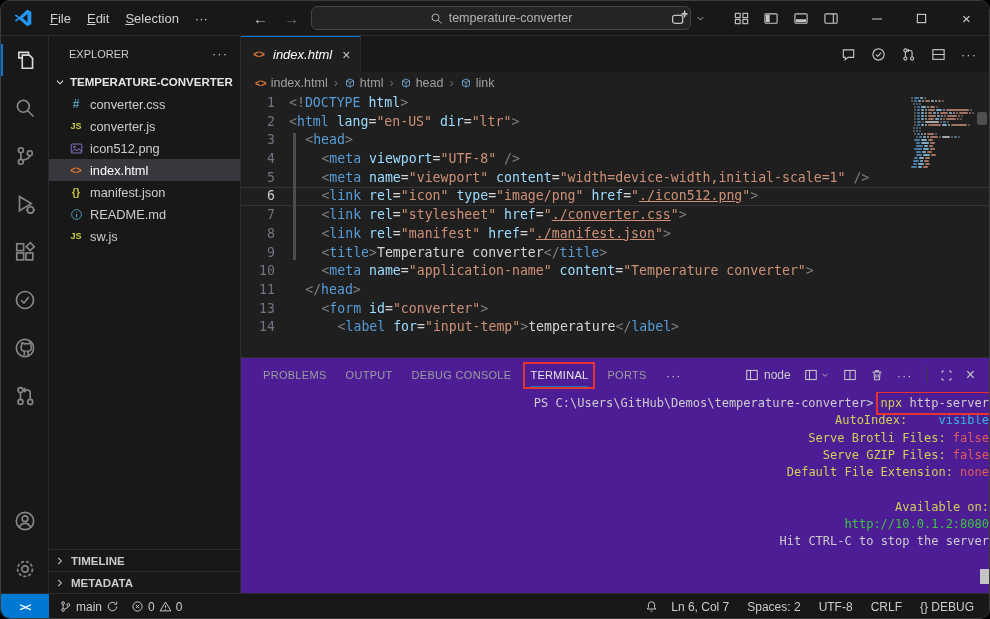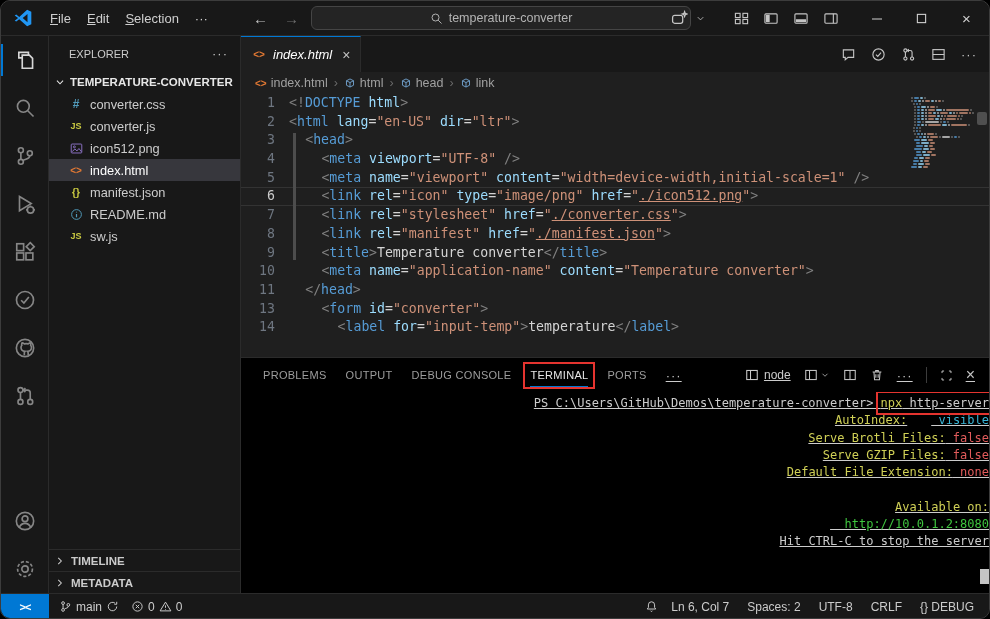--- a/index.html
+++ b/index.html
@@ -66,21 +66,21 @@
   .ind.guide{ border-left:1px solid #3a3a3a; }
   .tk-p{ color:#808080; } .tk-t{ color:#569cd6; } .tk-a{ color:#9cdcfe; } .tk-o{ color:#d4d4d4; }
   .tk-s{ color:#ce9178; } .tk-u{ color:#ce9178; text-decoration:underline; } .tk-x{ color:#d4d4d4; }
   .gitbar{ position:absolute; width:3px; background:#4d4d4d; left:52px; }
   .minimap{ position:absolute; top:3px; right:16px; width:62px; height:100%; }
   .mm-seg{ position:absolute; height:2px; border-radius:1px; }
   .scrollbar{ position:absolute; right:0; top:0; width:14px; height:100%; }
   .sb-thumb{ position:absolute; left:2px; width:10px; background:#4f4f4f; border-radius:2px; }
 
   
-  .panel{ height:236px; background:#000000; border-top:1px solid #2b2b2b; display:flex; flex-direction:column;text-decoration:underline; }
+  .panel{ height:236px; background:#4c1d95; border-top:1px solid #2b2b2b; display:flex; flex-direction:column; }
   .panel-tabbar{ height:34px; display:flex; align-items:center; padding-left:22px; gap:19px; }
   .panel-tab{ font-size:11px; letter-spacing:.3px; color:#9d9d9d; }
   .panel-tab .lbl{ display:inline-block; padding-bottom:5px; margin-bottom:-5px; border-bottom:1px solid transparent; }
   .panel-tab.active{ color:#e7e7e7; }
   .panel-tab.active .lbl{ border-bottom-color:#0078d4; }
   .panel-tab.annotated{ outline:2px solid var(--annot); outline-offset:5px; }
   .panel-more{ color:#c5c5c5; font-size:13px; letter-spacing:1px; }
   .panel-actions{ margin-left:auto; display:flex; align-items:center; gap:13px; padding-right:14px; color:#c5c5c5; }
   .node-chip{ display:flex; align-items:center; gap:5px; font-size:12px; color:#cccccc; }
   .pa-divider{ width:1px; height:16px; background:#3c3c3c; }

